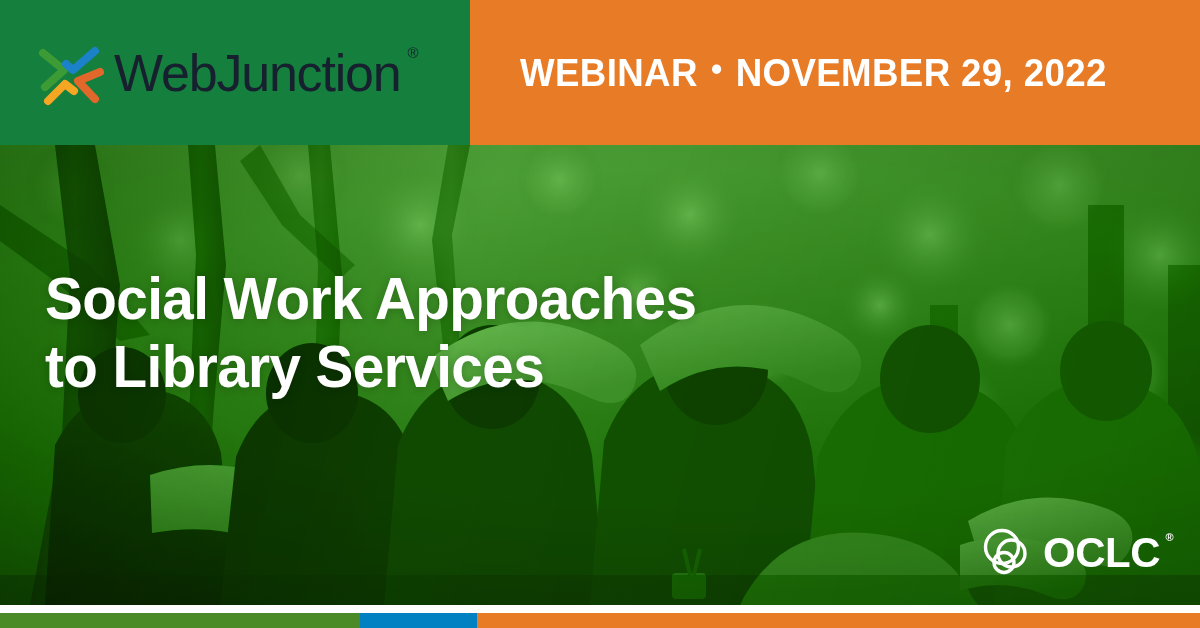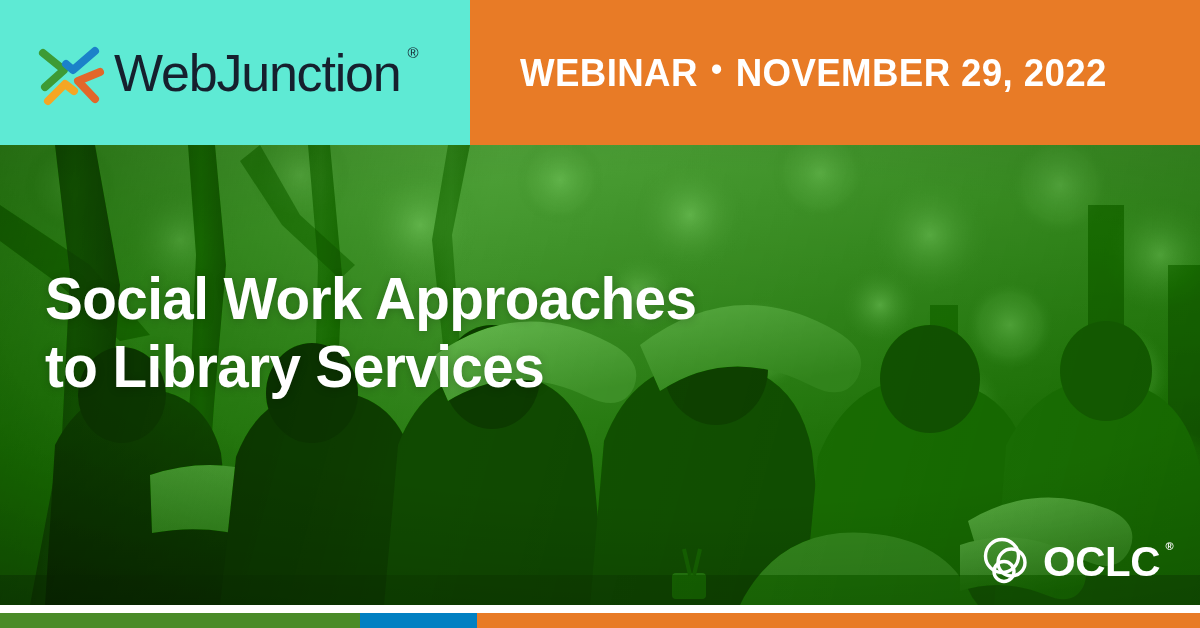--- a/index.html
+++ b/index.html
@@ -10,21 +10,21 @@
   }
   .banner{position:relative;width:1200px;height:628px;overflow:hidden;background:#fff;}
 
   
   .header{
     position:absolute;left:0;top:0;width:1200px;height:145px;
     background:#E87B26;
   }
   .logo-panel{
     position:absolute;left:0;top:0;width:470px;height:145px;
-    background:#5eead4;
+    background:#15803d;
     display:flex;align-items:center;
   }
   .logo-lockup{display:flex;align-items:center;margin-left:38px;}
   .logo-mark{width:68px;height:68px;flex:0 0 auto;display:block;}
   .logo-wordmark{
     position:relative;
     margin-left:8px;
     font-size:52px;
     font-weight:400;
     letter-spacing:-1.2px;
@@ -89,21 +89,21 @@
     line-height:1.16;
     letter-spacing:-0.6px;
     white-space:pre-line;
     transform:scaleX(0.96);
     transform-origin:left top;
     text-shadow:0 1px 10px rgba(0,0,0,0.22);
   }
 
   
   .oclc{
-    position:absolute;right:40px;bottom:41px;
+    position:absolute;right:40px;bottom:50px;
     display:flex;align-items:center;text-align:right;
   }
   .oclc-mark{width:50px;height:50px;display:block;flex:0 0 auto;}
   .oclc-word{
     position:relative;
     margin-left:11px;
     color:#ffffff;
     font-size:42px;
     font-weight:bold;
     letter-spacing:-0.5px;

